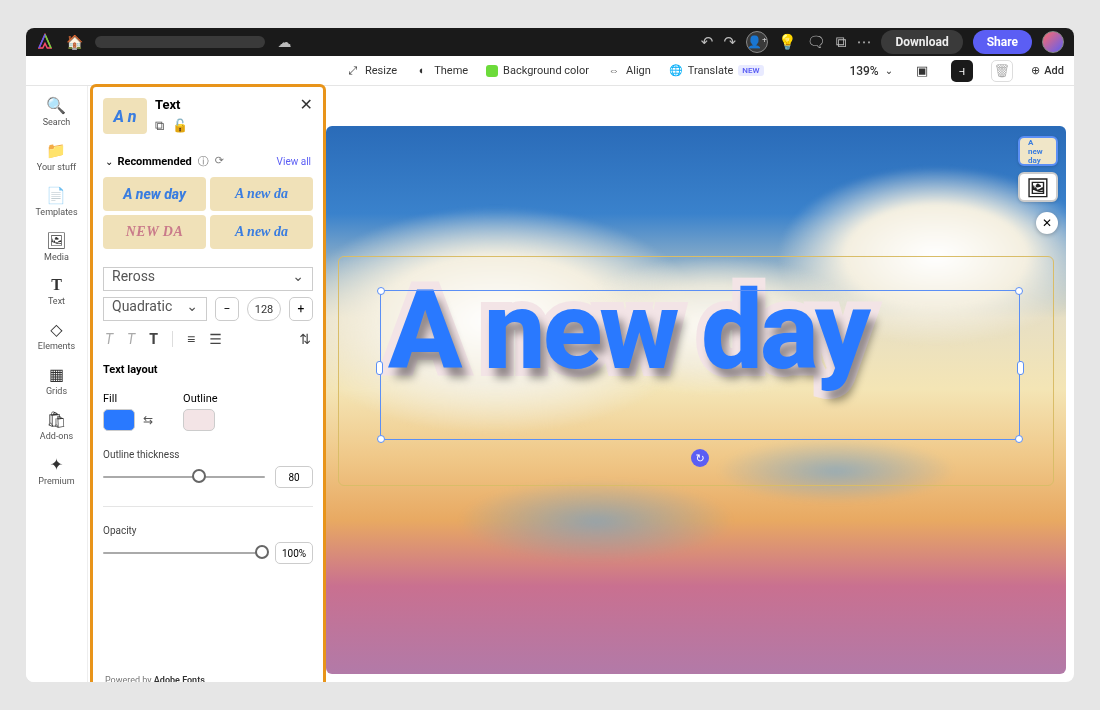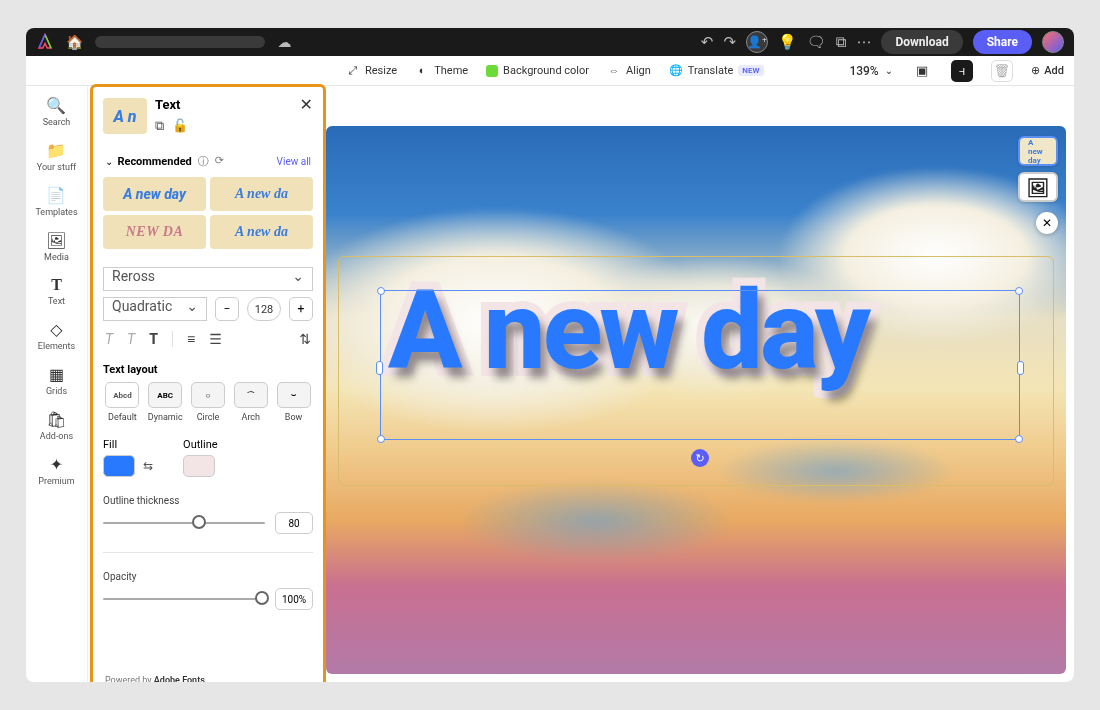--- a/index.html
+++ b/index.html
@@ -285,42 +285,20 @@
         <span class="italic">T</span>
         <span class="italic">T</span>
         <span class="bold">T</span>
         <span class="divider"></span>
         <span>≡</span>
         <span>☰</span>
         <span style="margin-left:auto">⇅</span>
       </div>
 
       <div class="subhead">Text layout</div>
-      <div class="layout-grid">
-        <div class="layout-card">
-            <div class="layout-box sel">Abcd</div>
-            <span class="layout-label">Default</span>
-          </div>
-        <div class="layout-card">
-            <div class="layout-box">ABC</div>
-            <span class="layout-label">Dynamic</span>
-          </div>
-        <div class="layout-card">
-            <div class="layout-box">○</div>
-            <span class="layout-label">Circle</span>
-          </div>
-        <div class="layout-card">
-            <div class="layout-box">⌒</div>
-            <span class="layout-label">Arch</span>
-          </div>
-        <div class="layout-card">
-            <div class="layout-box">⌣</div>
-            <span class="layout-label">Bow</span>
-          </div>
-      </div>
 
       <div class="fill-outline">
         <div class="fo-col">
           <span>Fill</span>
           <div class="fo-row">
             <div class="fo-swatch fill"></div>
             <span class="swap-ic">⇆</span>
           </div>
         </div>
         <div class="fo-col">

